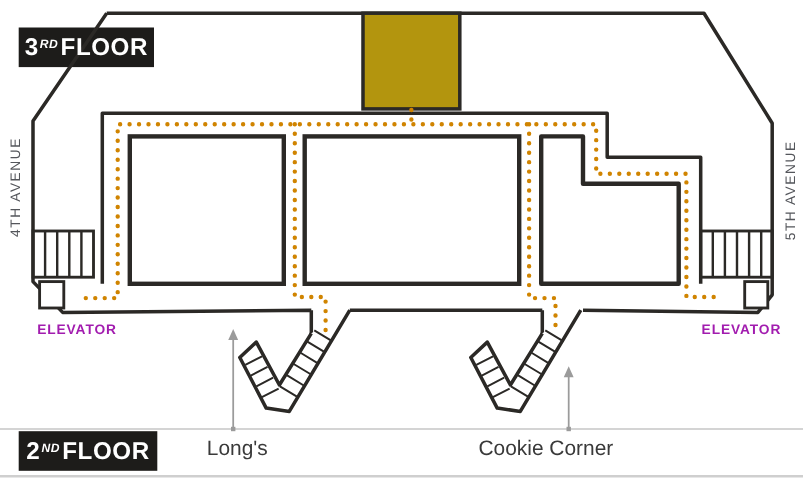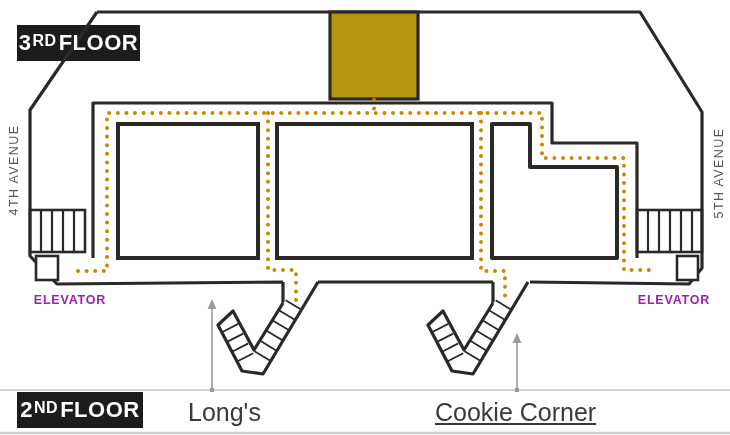--- a/index.html
+++ b/index.html
@@ -7,32 +7,32 @@
     position:relative;width:730px;height:435px;background:#ffffff;overflow:hidden;
     font-family:"Liberation Sans",sans-serif;
   }
   #plan-svg{position:absolute;left:0;top:0;}
   .overlay{position:absolute;white-space:nowrap;}
   .badge-text{
     width:123px;height:36px;display:flex;align-items:center;justify-content:center;
     color:#ffffff;font-weight:bold;font-size:22px;letter-spacing:0.5px;
   }
   .badge-text sup{
-    font-size:16px;position:relative;top:-2px;margin-right:2px;margin-left:1px;
-    vertical-align:super;letter-spacing:0.5px;
+    font-size:11px;position:relative;top:-2px;margin-right:2px;margin-left:1px;
+    vertical-align:super;letter-spacing:0.5px;font-style:italic;
   }
   .street-label{
     width:96px;text-align:center;color:#54565b;font-size:12.5px;letter-spacing:1.4px;
     transform:rotate(-90deg);transform-origin:center center;
   }
   .elevator-label{
     width:90px;text-align:center;color:#a21caf;font-weight:bold;font-size:12.5px;
     letter-spacing:0.8px;
   }
-  .store-label{color:#3a3a3a;font-size:25px;}
+  .store-label{color:#3a3a3a;font-size:19px;}
 </style>
 </head>
 <body>
 
 <div id="stage">
 
   <svg id="plan-svg" width="730" height="435" viewBox="0 0 730 435">
 
     <line x1="0" y1="390" x2="730" y2="390" stroke="#c6c6c6" stroke-width="1.4"></line>
     <line x1="0" y1="433" x2="730" y2="433" stroke="#cfcfcf" stroke-width="2.4"></line>
@@ -108,14 +108,14 @@
   <div class="overlay street-label" style="left:-34px;top:163px;">4TH AVENUE</div>
 
   <div class="overlay street-label" style="left:671px;top:166px;">5TH AVENUE</div>
 
   <div class="overlay elevator-label" style="left:25px;top:293px;">ELEVATOR</div>
 
   <div class="overlay elevator-label" style="left:629px;top:293px;">ELEVATOR</div>
 
   <div class="overlay store-label" style="left:188px;top:398px;">Long's</div>
 
-  <div class="overlay store-label" style="left:435px;top:398px;text-decoration:underline;">Cookie Corner</div>
+  <div class="overlay store-label" style="left:435px;top:398px;">Cookie Corner</div>
 </div>
 
 </body></html>

